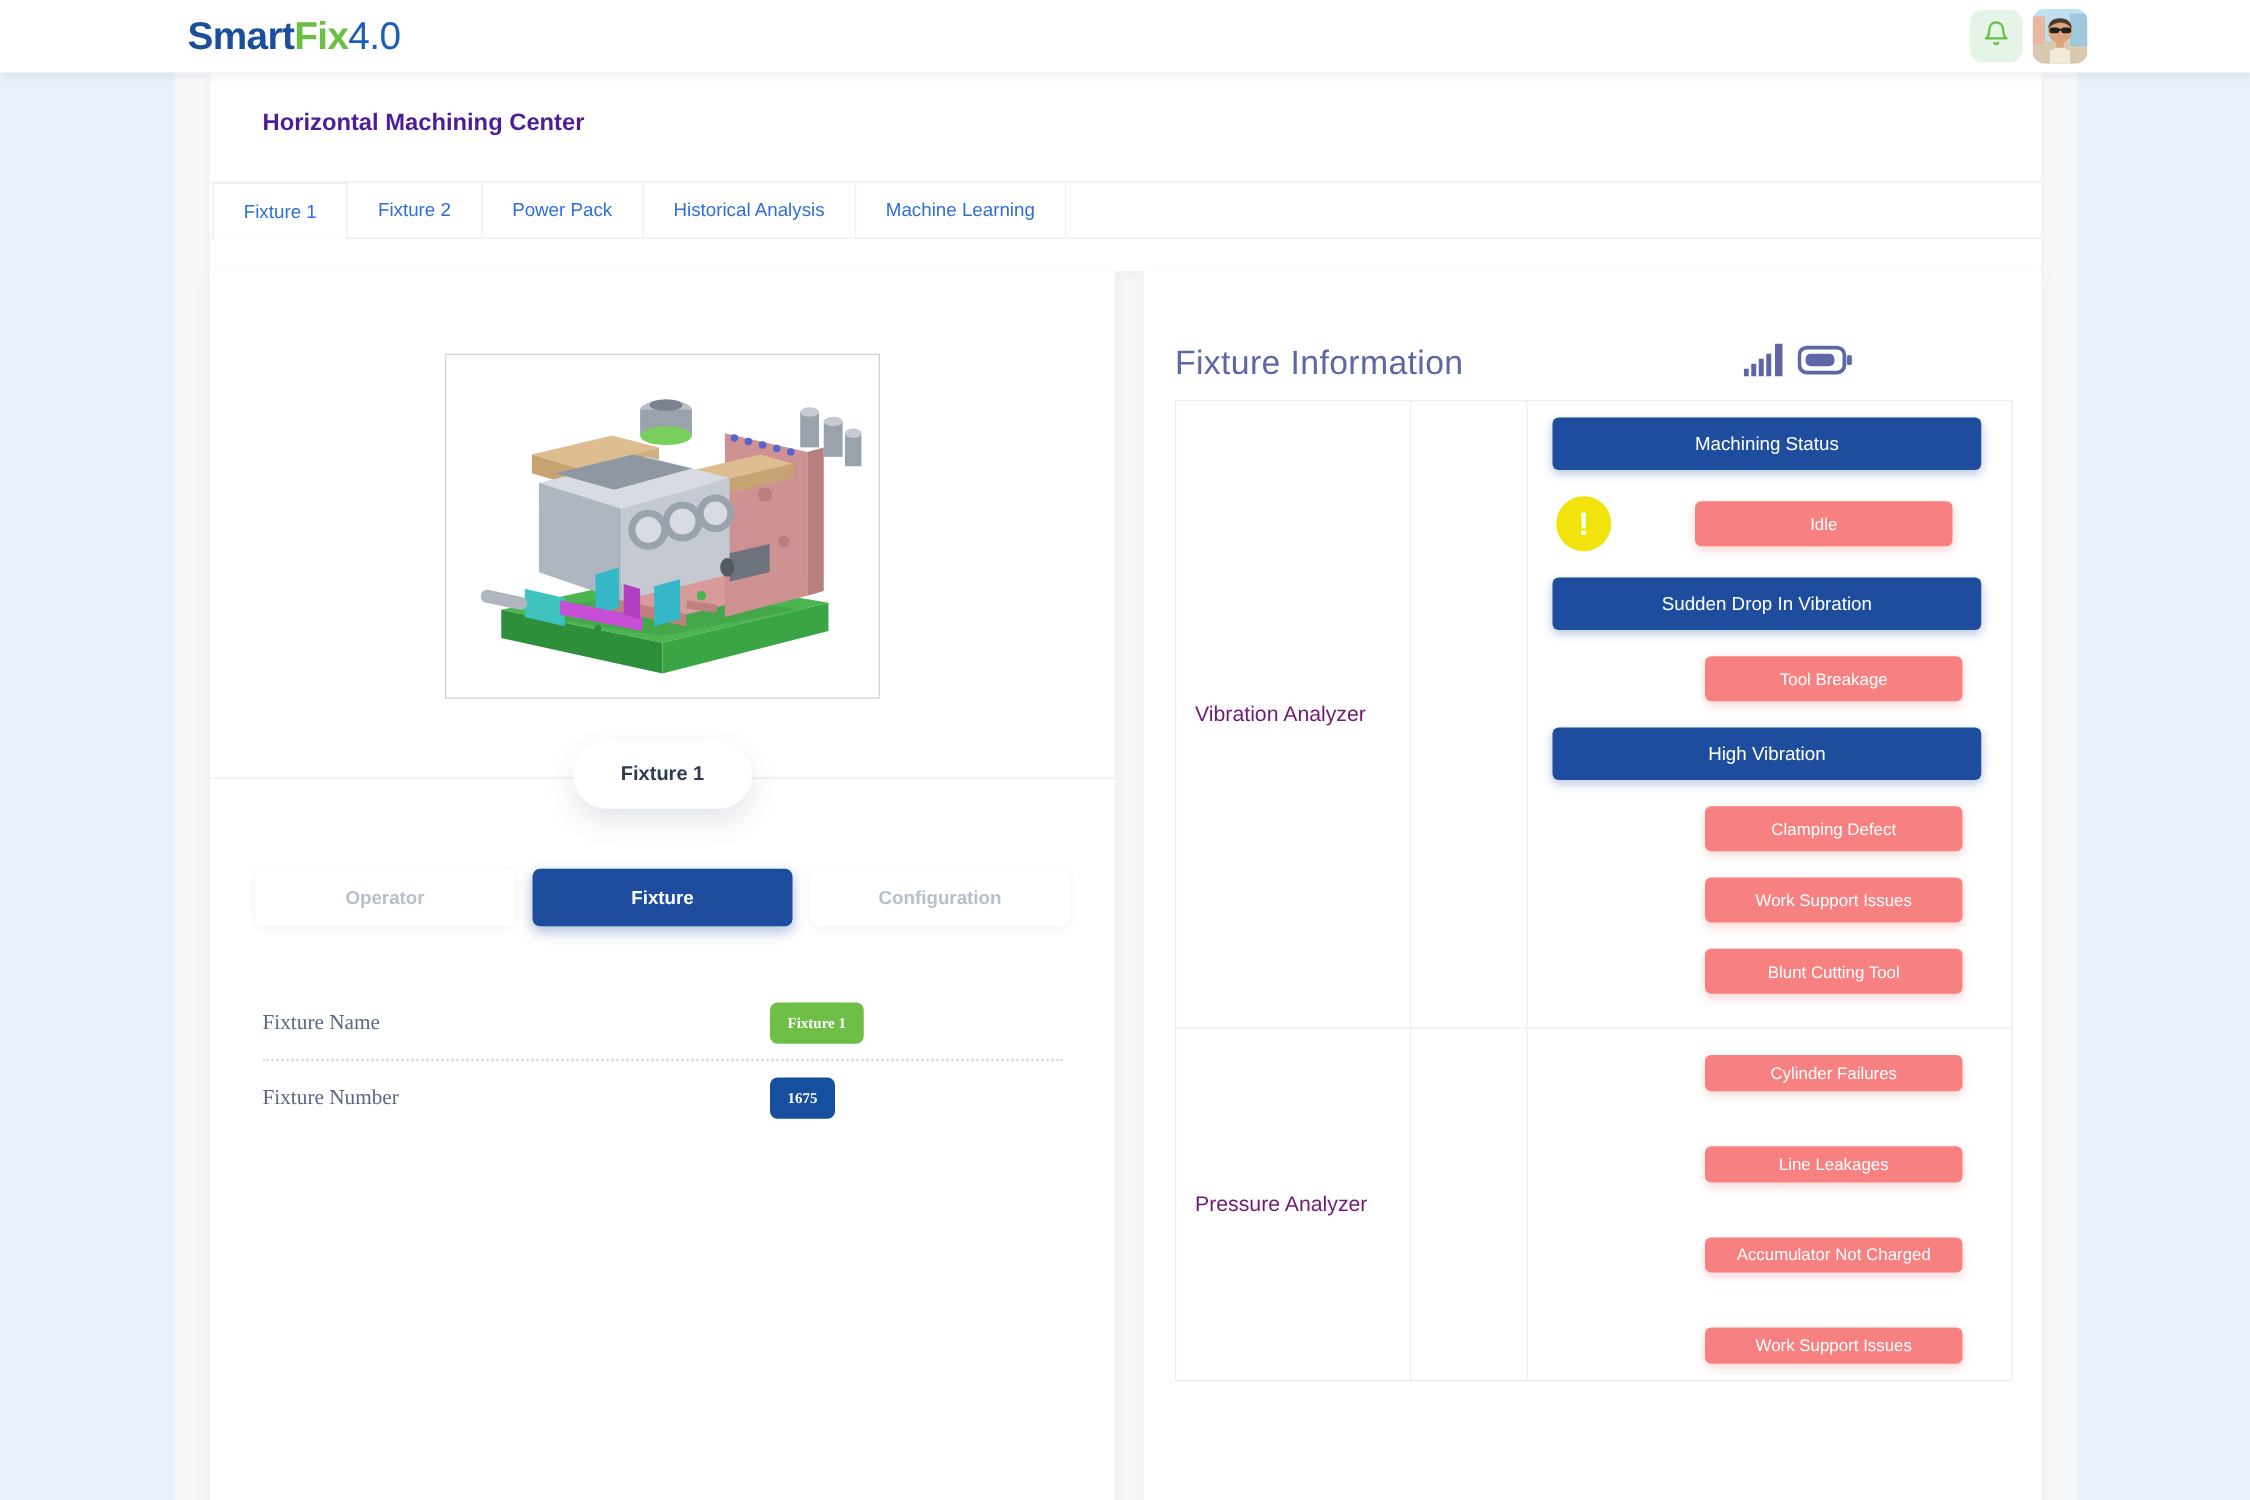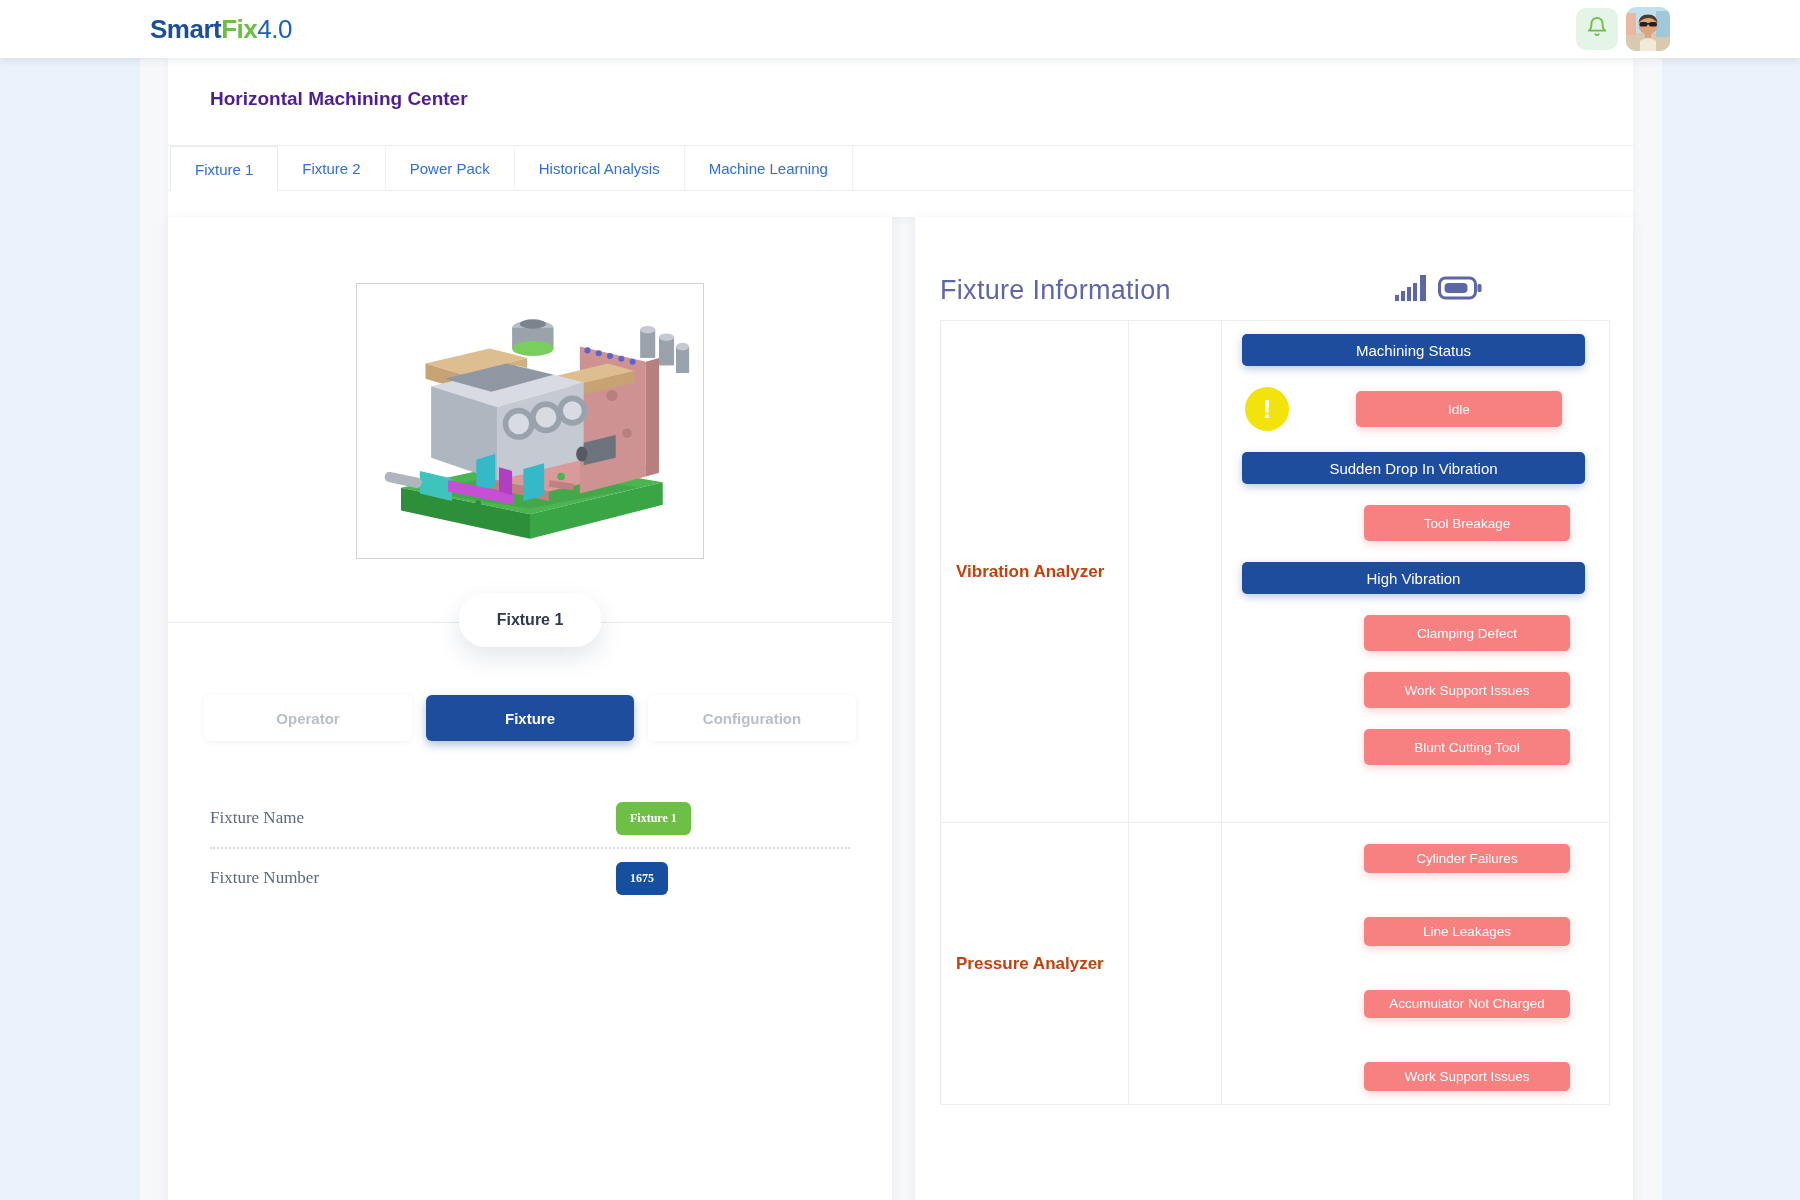--- a/index.html
+++ b/index.html
@@ -3,21 +3,21 @@
 <meta charset="utf-8">
 <style>
   * { margin:0; padding:0; box-sizing:border-box; }
   html,body { width:1800px; height:1200px; overflow:hidden;
     font-family:"Liberation Sans", sans-serif; background:#e9f1fa; }
 
   
   .appbar { position:absolute; left:0; top:0; width:1800px; height:58px;
     background:#ffffff; box-shadow:0 2px 8px rgba(40,60,90,.10); z-index:50;
     display:flex; align-items:center; }
-  .logo { margin-left:150px; font-size:26px; font-weight:bold; letter-spacing:-.5px; }
+  .logo { margin-left:150px; font-size:31px; font-weight:bold; letter-spacing:-.5px; }
   .logo .l-smart { color:#1b4f9c; }
   .logo .l-fix   { color:#6abf45; }
   .logo .l-ver   { color:#1a5fb8; font-weight:500; }
   .appbar-right { margin-left:auto; margin-right:130px; display:flex; gap:8px; align-items:center; }
   .bell-btn { width:42px; height:42px; border-radius:10px; background:#e4f4e6;
     display:flex; align-items:center; justify-content:center; cursor:pointer; }
   .avatar { width:44px; height:44px; border-radius:10px; overflow:hidden; cursor:pointer; }
 
   
   .wrapper { position:absolute; left:140px; top:58px; width:1522px; height:1142px;
@@ -68,26 +68,26 @@
     display:flex; align-items:center; }
   .info-title { font-size:27px; font-weight:500; color:#5e67a5; letter-spacing:.3px; }
   .head-icons { position:absolute; left:480px; top:2px; display:flex; gap:7px; align-items:flex-end; }
 
   .info-table { position:absolute; left:25px; top:103px; width:670px;
     display:grid; grid-template-columns:188px 93px 1fr; grid-template-rows:502px 281px;
     border:1px solid #ececf1; background:#ffffff; }
   .cell { border-bottom:1px solid #ececf1; }
   .cell.last-row { border-bottom:none; }
   .cell-label { border-right:1px solid #ececf1; display:flex; align-items:center;
-    padding-left:15px; font-size:17px; color:#c2410c;font-weight:bold; }
+    padding-left:15px; font-size:17px; color:#701a75; }
   .cell-empty { border-right:1px solid #ececf1; }
   .cell-actions { display:flex; flex-direction:column; padding:13px 24px 13px 20px; }
   .cell-actions.vib { gap:21px; }
   .cell-actions.pres { gap:44px; padding-top:21px; }
-  .btn-primary { height:32px; border-radius:5px; background:#1d4d9c; color:#ffffff;
+  .btn-primary { height:42px; border-radius:5px; background:#1d4d9c; color:#ffffff;
     font-size:15px; display:flex; align-items:center; justify-content:center;
     box-shadow:0 3px 8px rgba(29,77,156,.30); cursor:pointer; width:100%; }
   .btn-alert { height:36px; width:206px; border-radius:5px; background:#f78181; color:#ffffff;
     font-size:13.5px; display:flex; align-items:center; justify-content:center;
     box-shadow:0 3px 8px rgba(247,129,129,.35); cursor:pointer;
     margin-left:auto; margin-right:15px; }
   .warn-row { display:flex; align-items:center; }
   .warn-row .btn-alert { margin-left:auto; margin-right:23px; }
   .warn-icon { width:44px; height:44px; margin-left:3px; border-radius:50%; background:#f3e30c;
     display:flex; align-items:center; justify-content:center;

